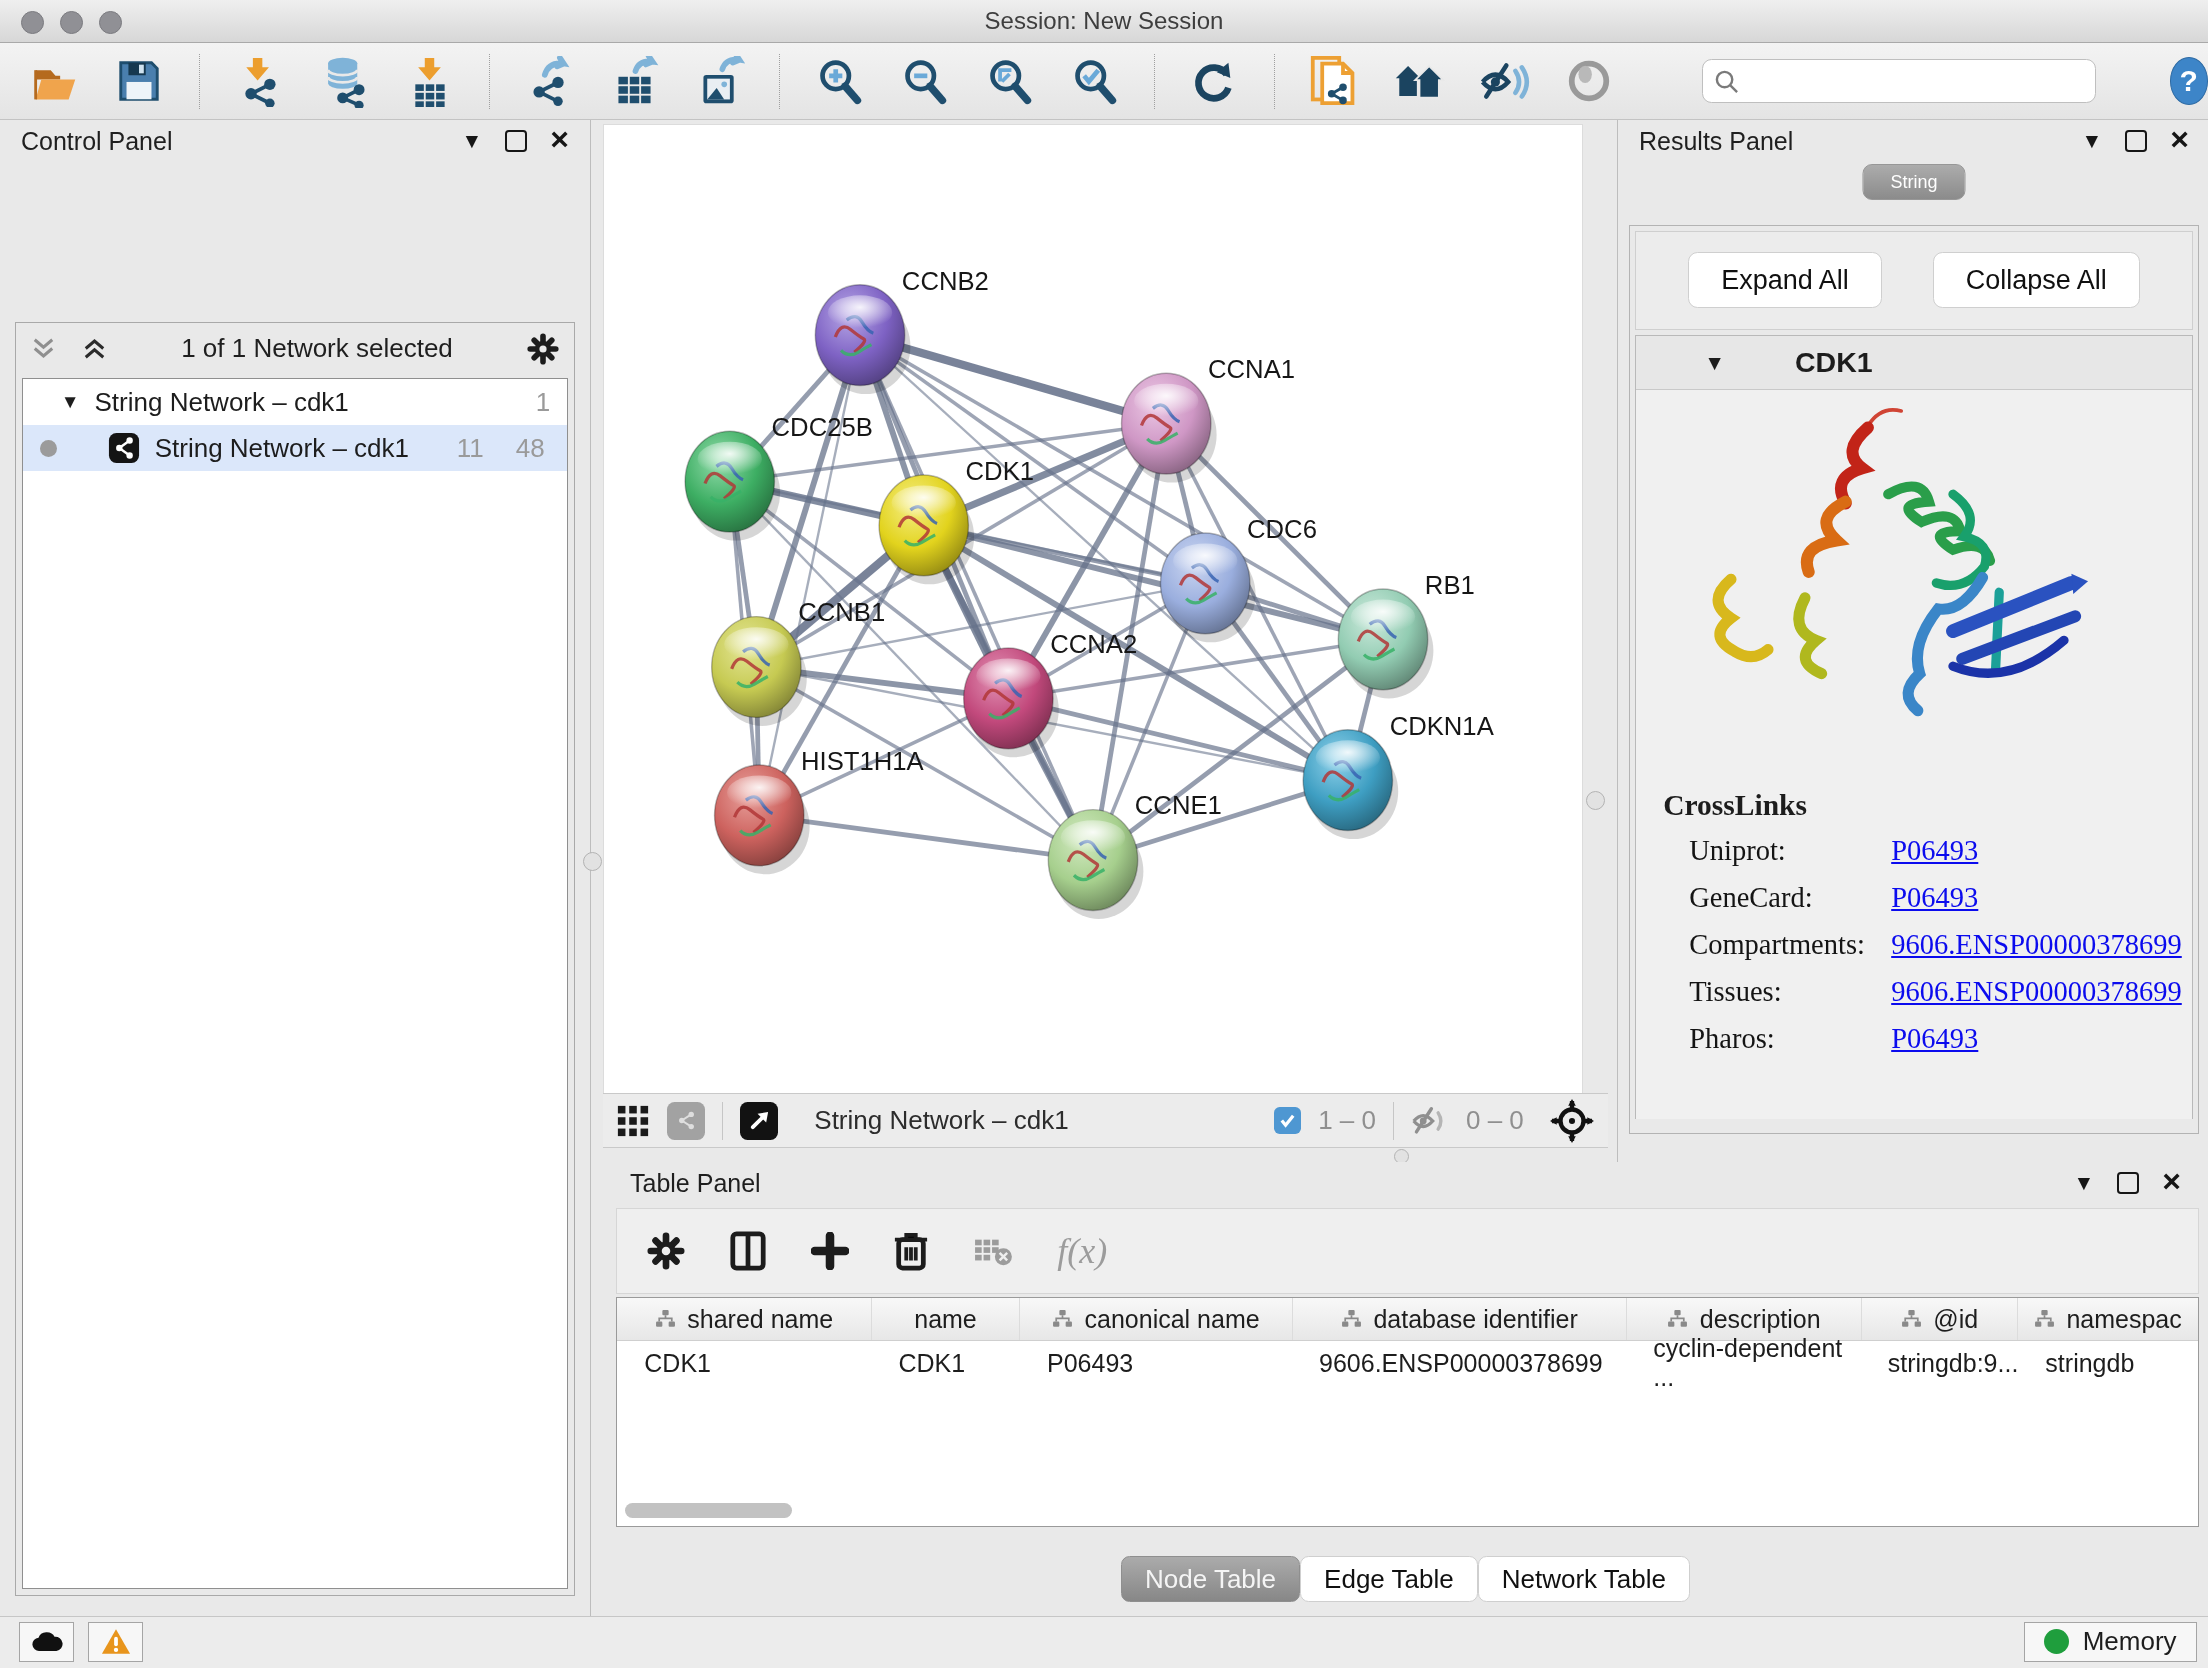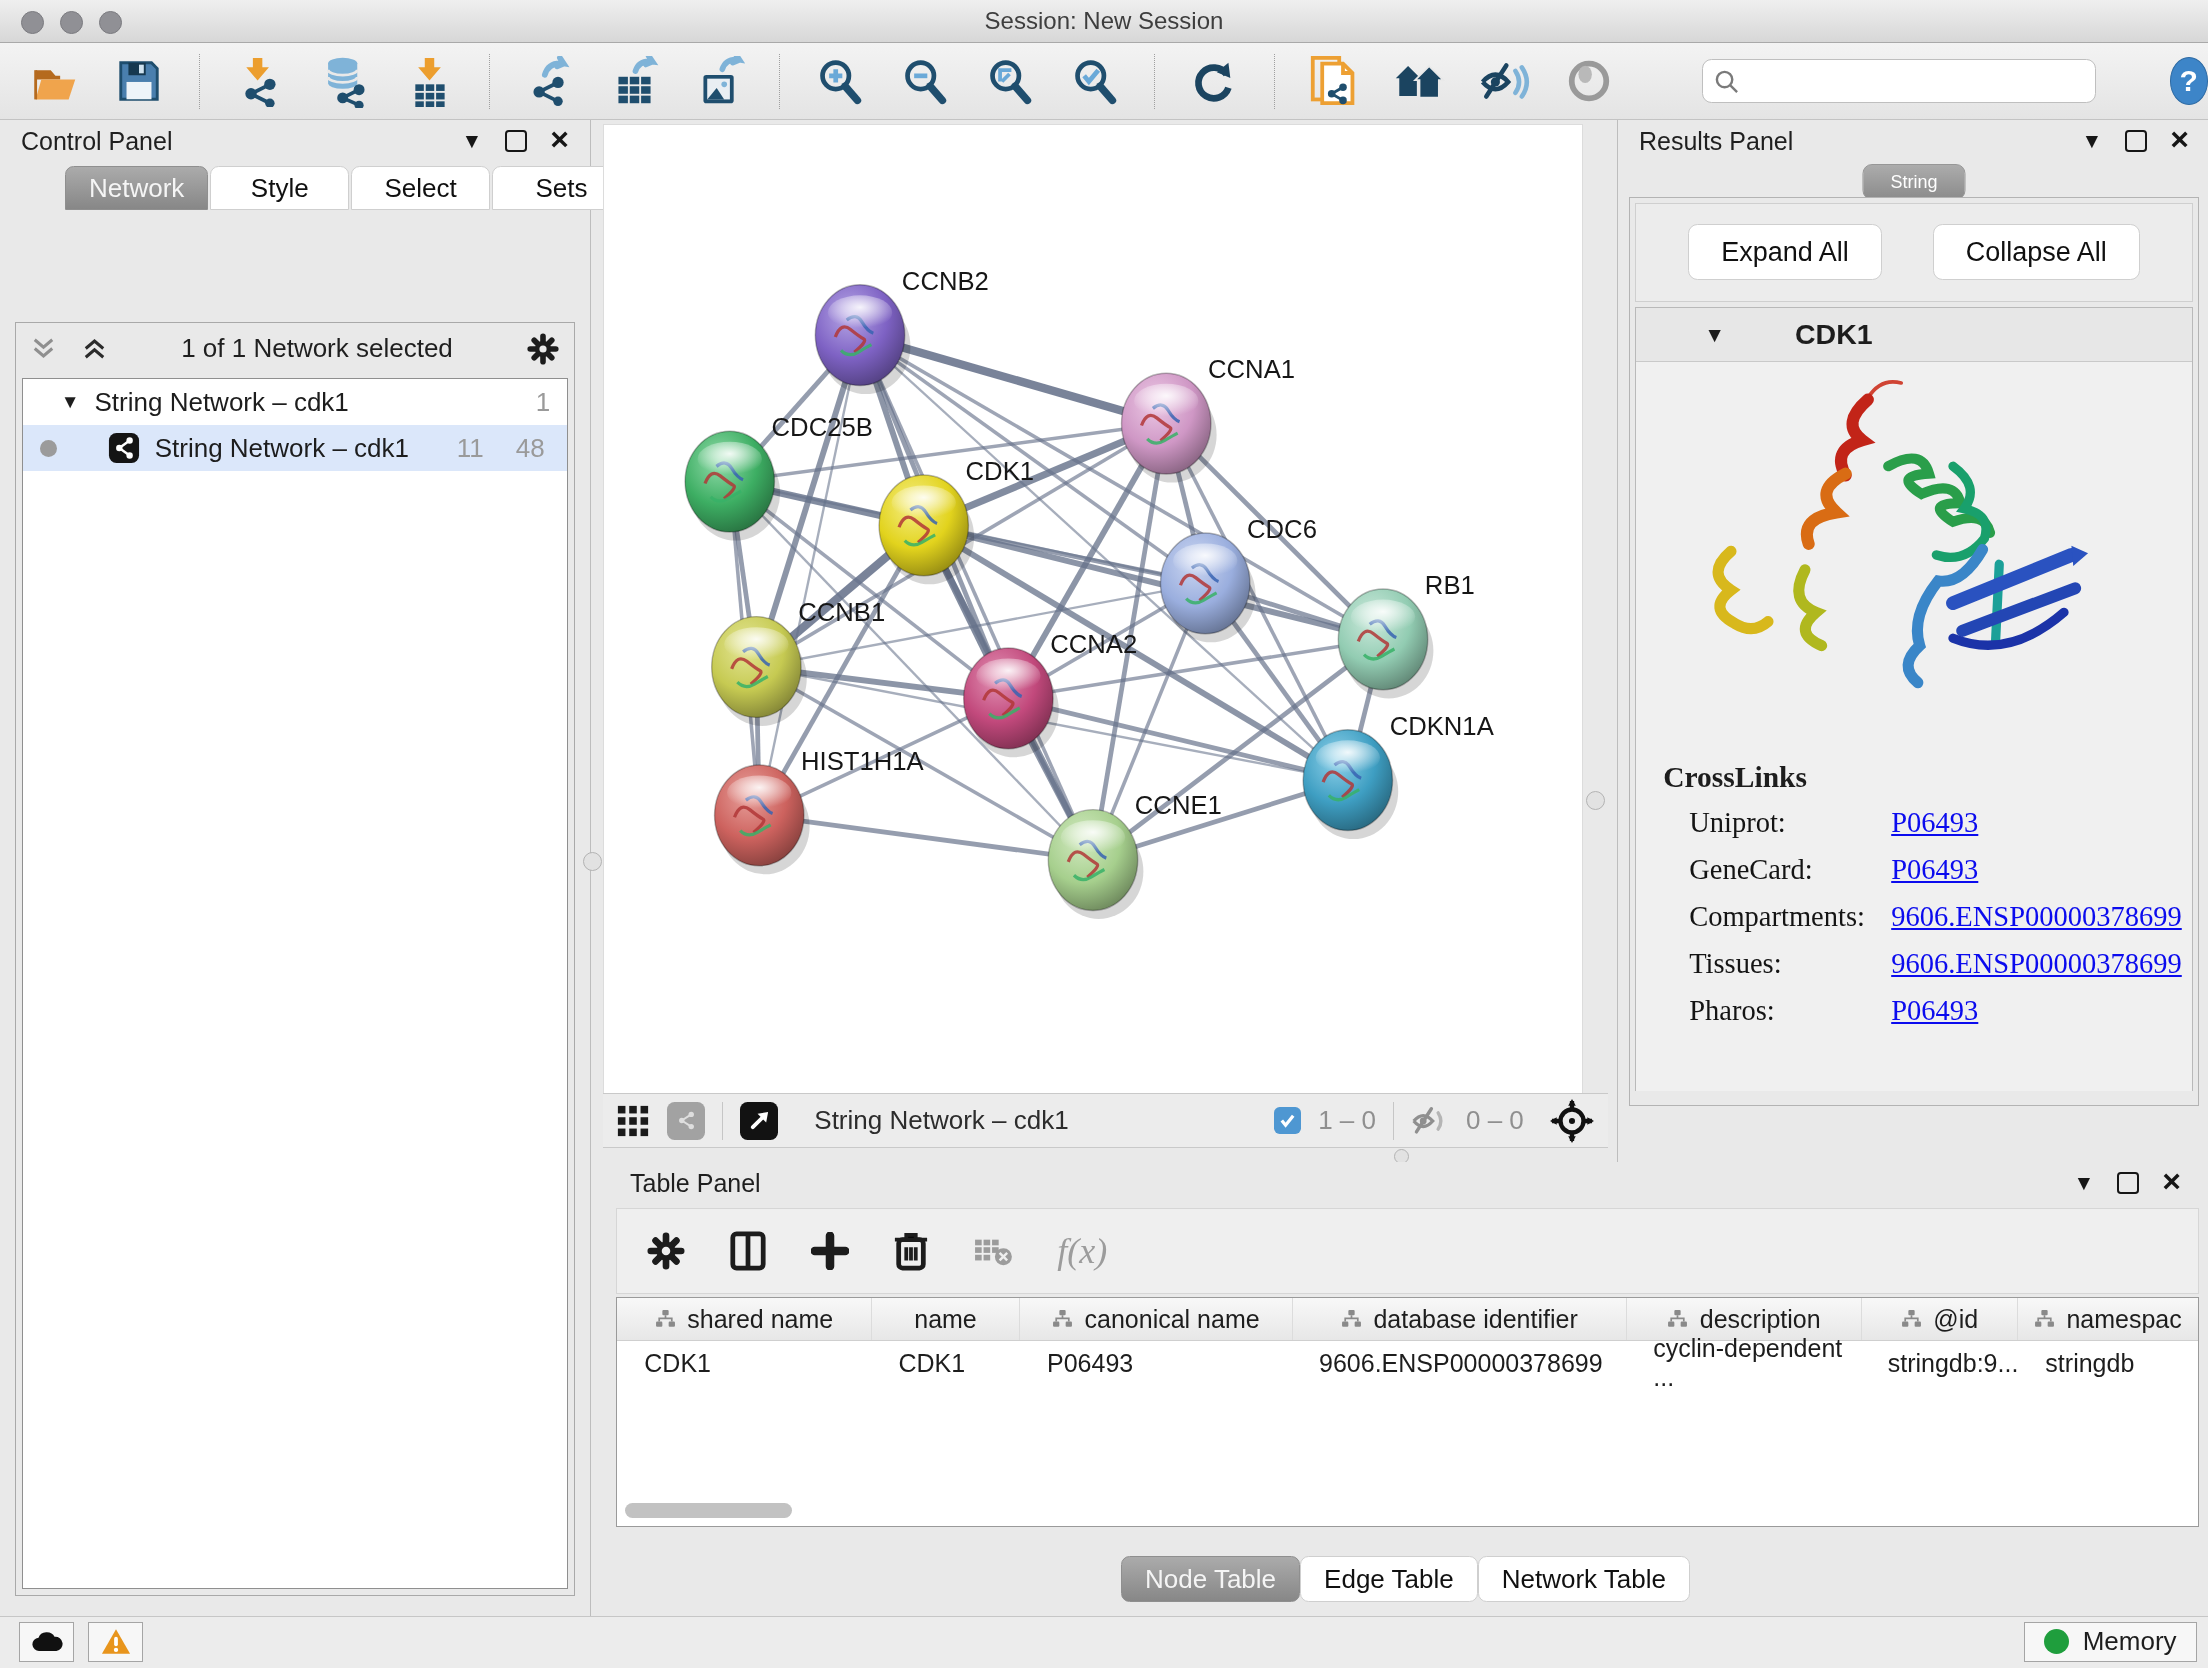--- a/index.html
+++ b/index.html
@@ -53,21 +53,21 @@
   .nt-sep{height:38px;border-left:1px solid #c6c6c6;}
   .nt-tile{width:38px;height:38px;border-radius:7.6px;display:flex;align-items:center;justify-content:center;}
   .nt-count{color:#8f8f8f;}
   .checkbox{width:27.6px;height:27.6px;border-radius:5.7px;background:#4e97d2;display:flex;align-items:center;justify-content:center;}
   
   .split-dot{position:absolute;width:17px;height:17px;border-radius:50%;background:#e2e2e2;border:1px solid #b3b3b3;}
   
   .results-panel{position:absolute;left:1617px;top:120px;width:592px;height:1497px;background:#e9e9e9;border-left:1px solid #bdbdbd;}
   .string-tab{position:absolute;top:44px;left:50%;transform:translateX(-50%);
     background:linear-gradient(#acacac,#8b8b8b);color:#fff;font-size:18px;padding:6.7px 27px;border-radius:9.5px;border:1px solid #979797;}
-  .rp-box{position:absolute;left:11.4px;right:11.4px;top:77px;height:909px;border:1px solid #b3b3b3;background:#e9e9e9;padding:4.8px;box-sizing:border-box;}
+  .rp-box{position:absolute;left:11.4px;right:11.4px;top:105px;height:909px;border:1px solid #b3b3b3;background:#e9e9e9;padding:4.8px;box-sizing:border-box;}
   .rp-buttons{border:1px solid #cfcfcf;background:#ececec;height:97px;display:flex;align-items:center;justify-content:center;gap:51px;}
   .rp-btn{background:#fff;border:1px solid #cfcfcf;border-radius:9.5px;font-size:27px;padding:11.4px 32px;color:#101010;}
   .rp-section{margin-top:5.7px;border:1px solid #b9b9b9;height:784px;box-sizing:border-box;}
   .rp-sec-header{height:53px;display:flex;align-items:center;background:#e7e7e7;font-size:28.5px;font-weight:bold;padding-left:68px;gap:70px;}
   .rp-sec-body{background:#f0f0f0;border-top:1px solid #c9c9c9;height:729px;position:relative;}
   .rp-desc{font-size:27px;padding:21px 0 0 25px;color:#141414;}
   .xl{font-family:"Liberation Serif",serif;}
   .xl-title{font-size:29.5px;font-weight:bold;padding-left:27px;position:absolute;top:399px;}
   .xl-rows{position:absolute;top:445px;left:0;right:0;}
   .xl-row{display:flex;font-size:28.5px;padding-left:53px;margin-bottom:15px;}
@@ -275,26 +275,20 @@
   </div>
 
   <div class="control-panel">
     <div class="panel-header">
       <span>Control Panel</span>
       <div class="panel-controls">
         <span class="ctrl-caret">▼</span>
         <span class="ctrl-float"></span>
         <span class="ctrl-close">×</span>
       </div>
-    </div>
-    <div class="cp-tabs">
-      <div class="seg-tab active">Network</div>
-      <div class="seg-tab">Style</div>
-      <div class="seg-tab">Select</div>
-      <div class="seg-tab">Sets</div>
     </div>
     <div class="cp-box">
       <div class="cp-selrow">
         <svg width="25" height="25" viewBox="0 0 20 20">
             <path d="M3 3 l7 6 l7 -6 M3 10 l7 6 l7 -6" fill="none" stroke="#8f8f8f" stroke-width="2.4"></path>
           </svg>
         <svg width="25" height="25" viewBox="0 0 20 20">
             <path d="M3 17 l7 -6 l7 6 M3 10 l7 -6 l7 6" fill="none" stroke="#2b2b2b" stroke-width="2.4"></path>
           </svg>
         <span class="sel-text">1 of 1 Network selected</span>

